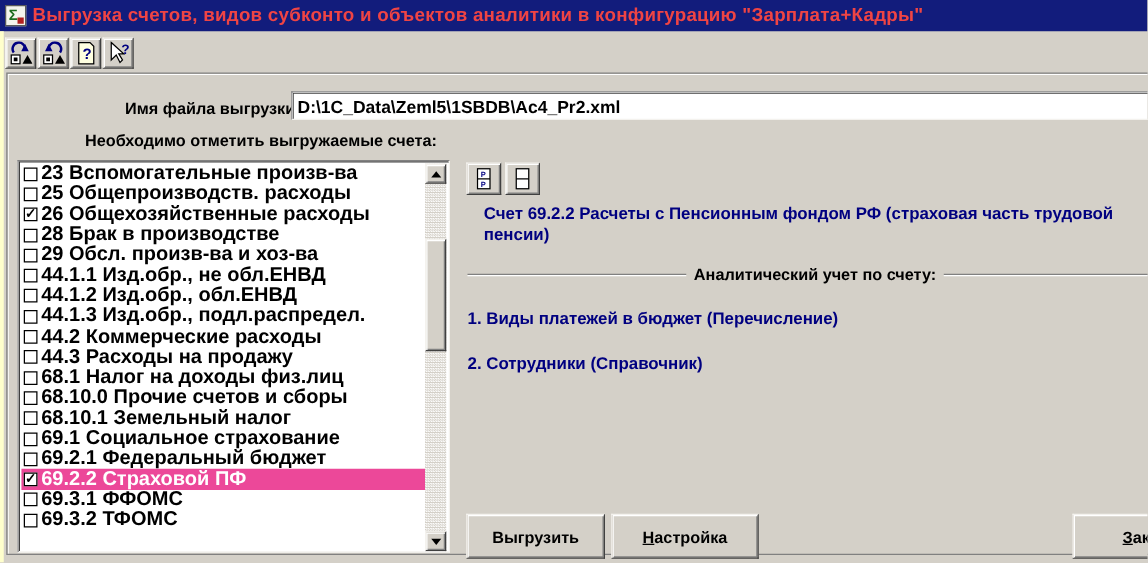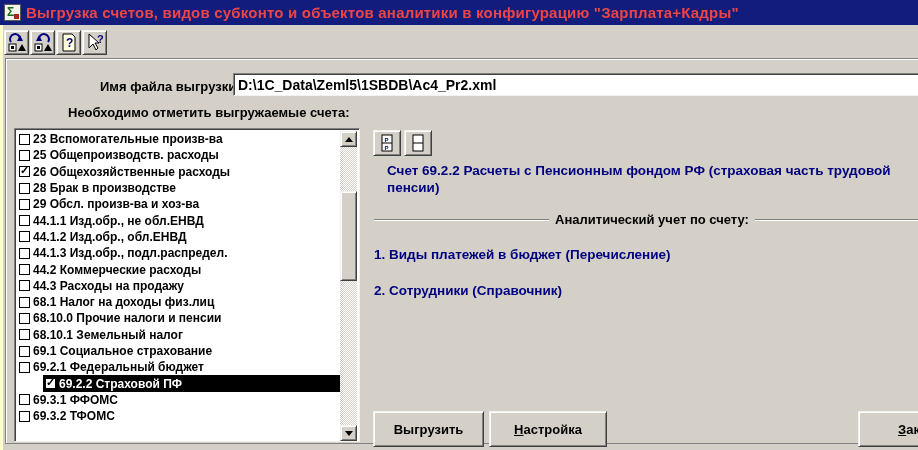--- a/index.html
+++ b/index.html
@@ -75,23 +75,23 @@
     font-size:14px; font-weight:bold; color:#000;
     padding:1px 0 0 4px; outline:none;
   }
   .list-label { left:27px; top:105px;margin-left:41px; }
 
   
   .listbox { left:14px; top:128px; width:346px; height:314px; overflow:hidden; }
   .rows { position:absolute; left:2px; top:2px; width:325px; height:310px; overflow:hidden; }
   .row {
     height:16.3px; display:flex; align-items:center;
-    font-size:12px; white-space:nowrap; padding-left:2px; cursor:pointer;
-  }
-  .row.selected { background:#000000; color:#fff;margin-left:26px; }
+    font-size:16px; white-space:nowrap; padding-left:2px; cursor:pointer;
+  }
+  .row.selected { background:#ec4899; color:#fff; }
   .cb {
     width:11px; height:11px; background:#fff;
     border:1px solid #000; margin-right:3px; flex:0 0 auto;
     position:relative; font-weight:bold;
   }
   .cb.checked::before {
     content:"✓"; position:absolute; left:0px; top:-3px;
     font-size:11px; color:#000;
   }
 
@@ -217,21 +217,21 @@
       <div class="row">
         <span class="cb"></span>
         <span>44.3 Расходы на продажу</span>
       </div>
       <div class="row">
         <span class="cb"></span>
         <span>68.1 Налог на доходы физ.лиц</span>
       </div>
       <div class="row">
         <span class="cb"></span>
-        <span>68.10.0 Прочие налоги и пенсии</span>
+        <span>68.10.0 Прочие счетов и сборы</span>
       </div>
       <div class="row">
         <span class="cb"></span>
         <span>68.10.1 Земельный налог</span>
       </div>
       <div class="row">
         <span class="cb"></span>
         <span>69.1 Социальное страхование</span>
       </div>
       <div class="row">

